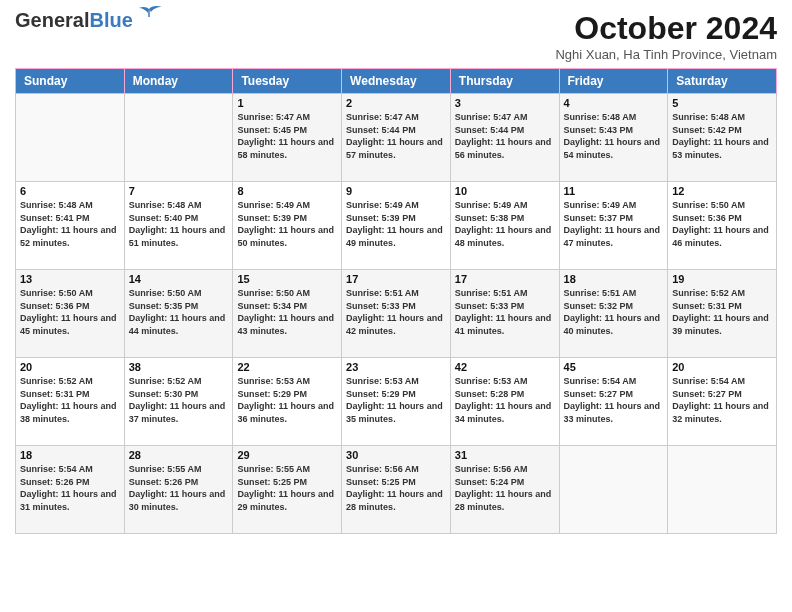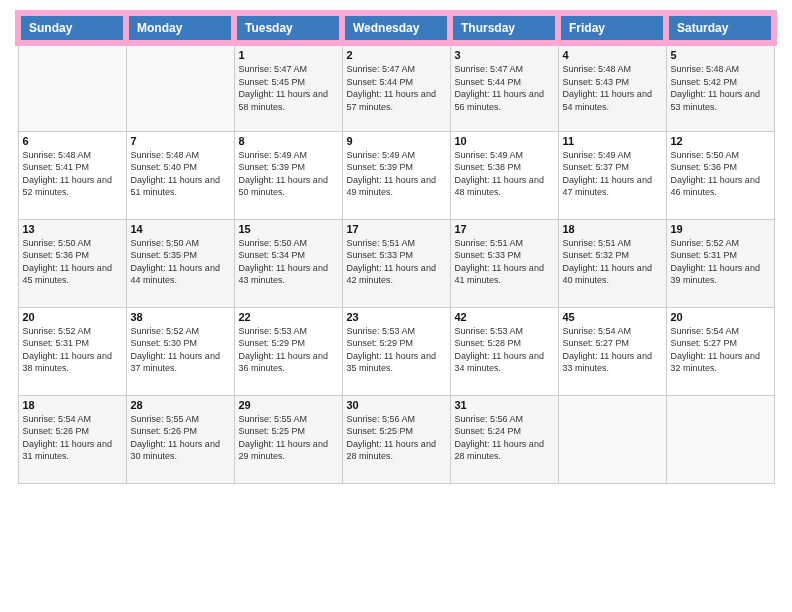--- a/index.html
+++ b/index.html
@@ -51,21 +51,21 @@
       border-collapse: collapse;
       table-layout: fixed;
     }
     .calendar thead th {
       background-color: #3a7abf;
       color: #fff;
       font-size: 12px;
       font-weight: bold;
       padding: 5px 8px;
       text-align: left;
-      border: 6px solid #f9a8d4;
+      border: 1px solid #f9a8d4;
     }
     .calendar tbody td {
       border: 1px solid #ccc;
       vertical-align: top;
       padding: 3px 4px;
       font-size: 9.5px;
       color: #333;
       height: 88px;
       background: #fff;
     }
@@ -79,29 +79,48 @@
       font-size: 11px;
       font-weight: bold;
       color: #111;
       display: block;
       margin-bottom: 2px;
     }
     .day-info {
       font-size: 9px;
       color: #333;
       line-height: 1.4;
+      font-weight: bold;
     }
     .empty-cell {
       background: #f9f9f9 !important;
     }
   </style>
 </head>
 <body>
 
 <div class="container">
+  <div class="header">
+    <div class="logo">
+      <div style="display:flex; align-items:center;">
+        <span class="logo-text">
+          <span class="general">General</span><span class="blue">Blue</span>
+        </span>
+        <svg width="28" height="22" viewBox="0 0 28 22" style="margin-left:2px;margin-top:-8px;">
+          <path d="M14 4 C16 1, 22 0, 27 2 C22 2, 18 4, 16 7 Z" fill="#3a7abf"></path>
+          <path d="M14 4 C12 2, 8 1, 4 3 C7 3, 11 5, 13 8 Z" fill="#3a7abf"></path>
+          <path d="M14 4 L14 12" stroke="#3a7abf" stroke-width="1.5" fill="none"></path>
+        </svg>
+      </div>
+    </div>
+    <div class="title-section">
+      <div class="month-title">October 2024</div>
+      <div class="location">Nghi Xuan, Ha Tinh Province, Vietnam</div>
+    </div>
+  </div>
 
   <table class="calendar">
     <thead>
       <tr>
       <th>Sunday</th>
           <th>Monday</th>
           <th>Tuesday</th>
           <th>Wednesday</th>
           <th>Thursday</th>
           <th>Friday</th>

